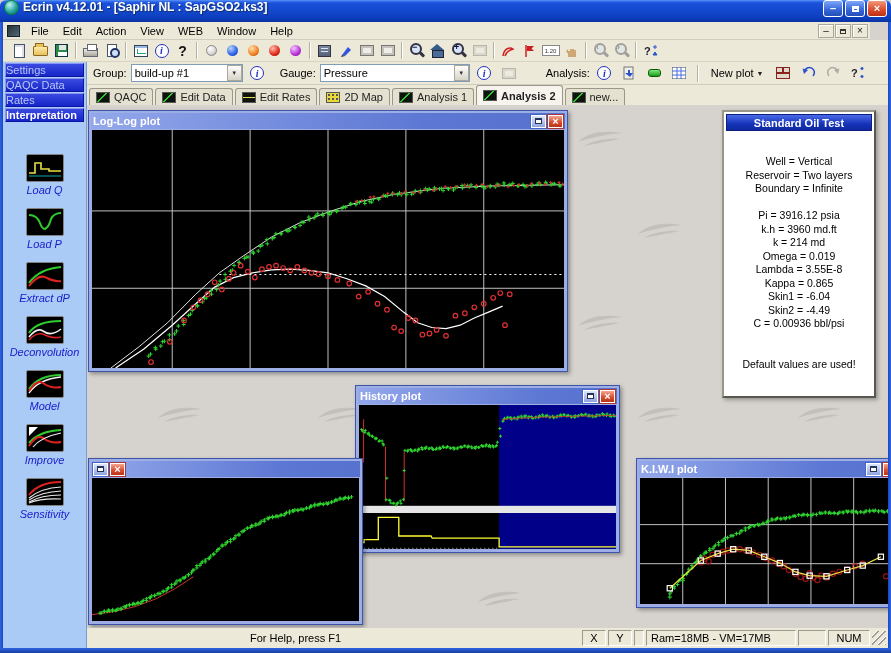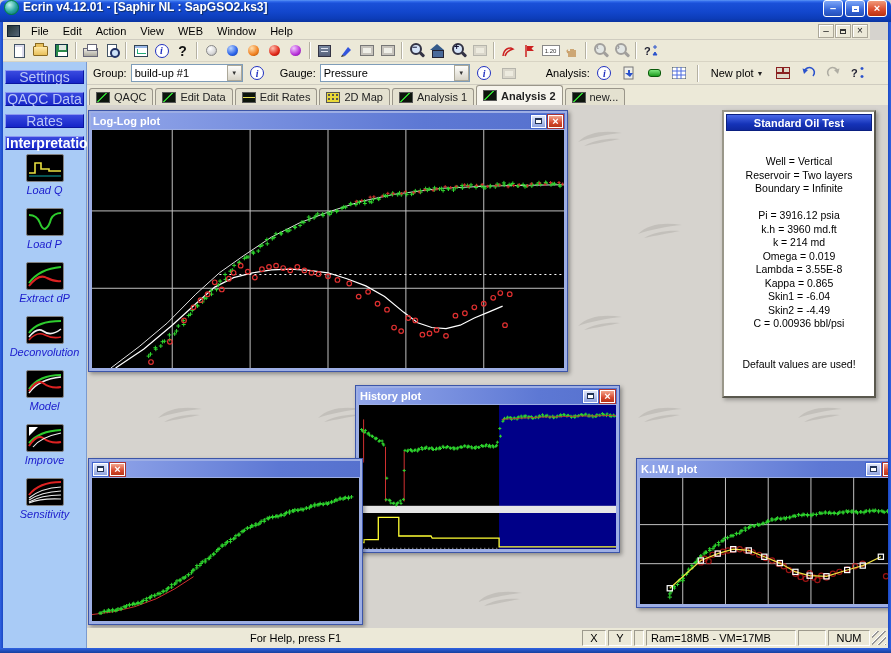--- a/index.html
+++ b/index.html
@@ -88,22 +88,22 @@
   .tab{display:inline-flex;align-items:center;gap:4px;height:17px;padding:0 6px;background:#e4e1d0;border:1px solid #9a968a;
     border-bottom:none;border-radius:3px 3px 0 0;margin-right:2px;white-space:nowrap;color:#222;}
   .tab.active{background:#f6f4ec;font-weight:bold;height:20px;}
   .tabicon{width:14px;height:11px;border:1px solid #555;
     background:linear-gradient(135deg,transparent 38%,#2ecc2e 40%,#2ecc2e 48%,transparent 50%),#0c140c;}
   .tabicon.map{background:radial-gradient(#555 1px,transparent 1.2px) 0 0/4px 4px,#e8d838;}
   .tabicon.rates{background:linear-gradient(0deg,transparent 45%,#e8e050 47%,#e8e050 53%,transparent 55%),#0c140c;}
 
   
   .sidebar{position:absolute;left:3px;top:62px;width:84px;bottom:5px;background:#a9cbf6;border-right:1px solid #7a9ad0;}
-  .side-btn{height:14px;margin:8px 2px;background:linear-gradient(180deg,#3a4ae0,#1525c8);border:1px solid #0a15a0;
-    border-top-color:#8a96f0;border-left-color:#8a96f0;color:#b9c6f7;text-align:center;line-height:12px;font-size:14px;}
+  .side-btn{height:14px;margin:1px 2px;background:linear-gradient(180deg,#3a4ae0,#1525c8);border:1px solid #0a15a0;
+    border-top-color:#8a96f0;border-left-color:#8a96f0;color:#b9c6f7;text-align:left;line-height:12px;font-size:11px;}
   .side-btn.active{color:#fff;font-weight:bold;}
   .tools{position:absolute;top:92px;left:0;right:0;display:flex;flex-direction:column;align-items:center;gap:12px;}
   .tool{display:flex;flex-direction:column;align-items:center;gap:2px;}
   .tool-icon{width:38px;height:28px;background:#000;border:1px solid #808080;border-radius:2px;}
   .tool-label{color:#1a1acc;font-size:11px;font-style:italic;}
   .side-bottom{position:absolute;left:0;right:0;bottom:1px;}
 
   
   .mdi{position:absolute;left:87px;right:3px;top:105px;bottom:25px;background:#d6d3ce;overflow:hidden;}
   .wm{position:absolute;opacity:.5;}

